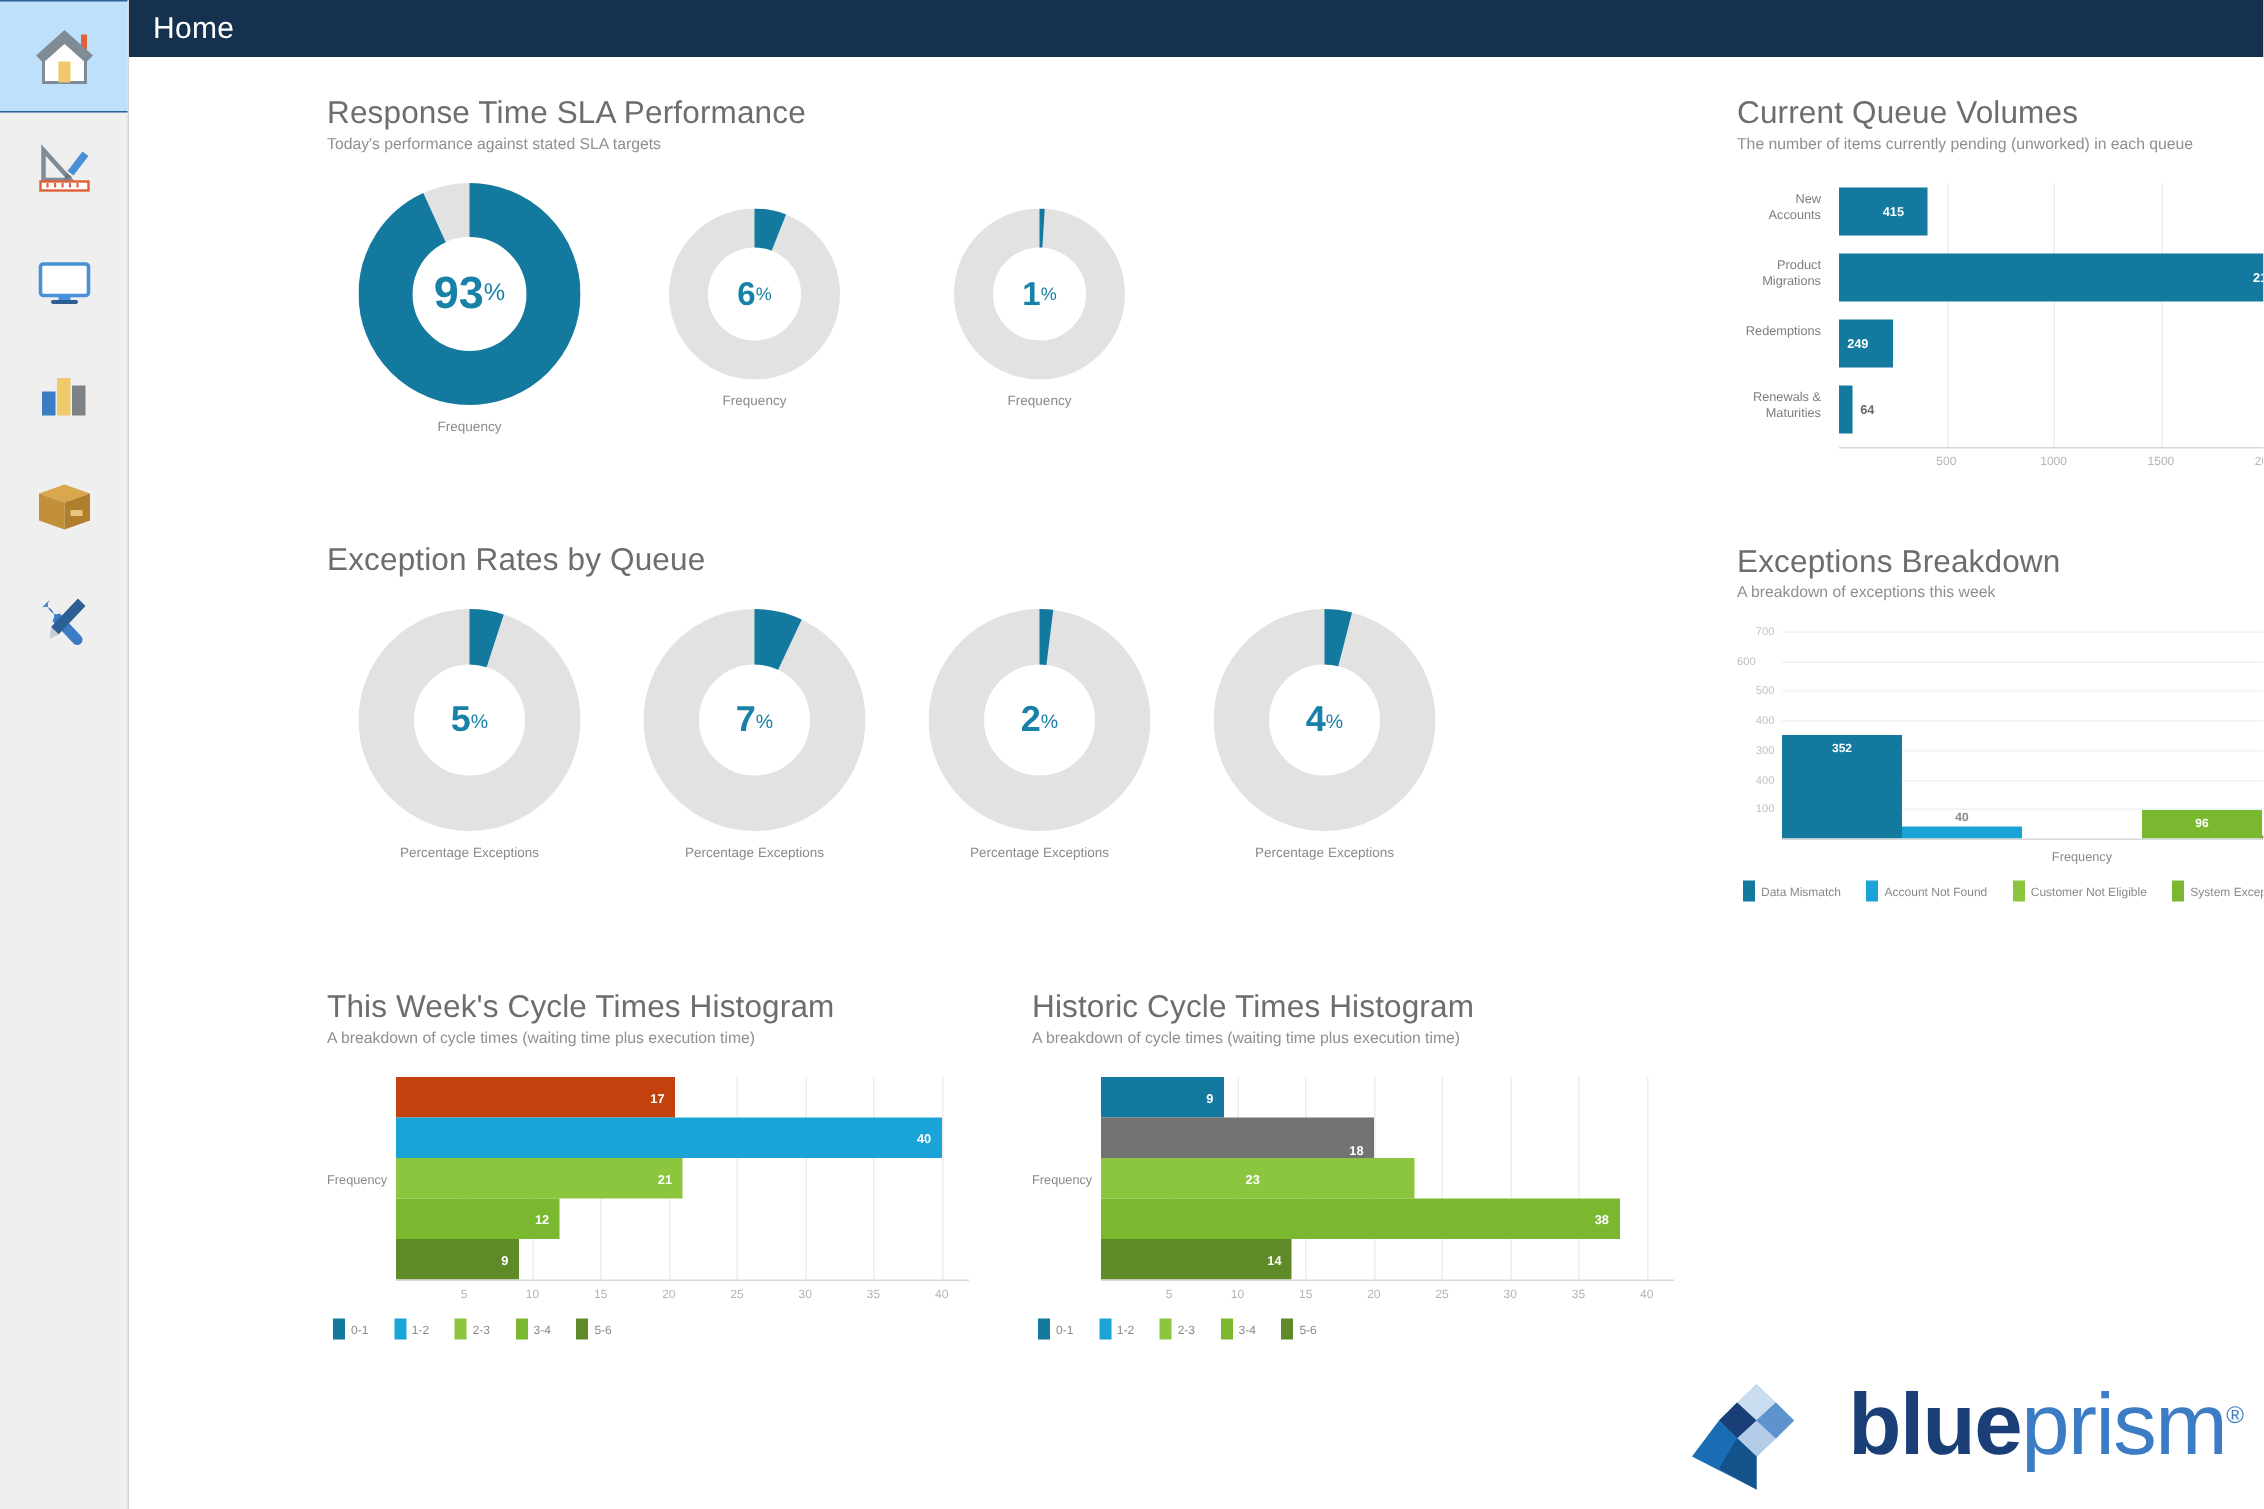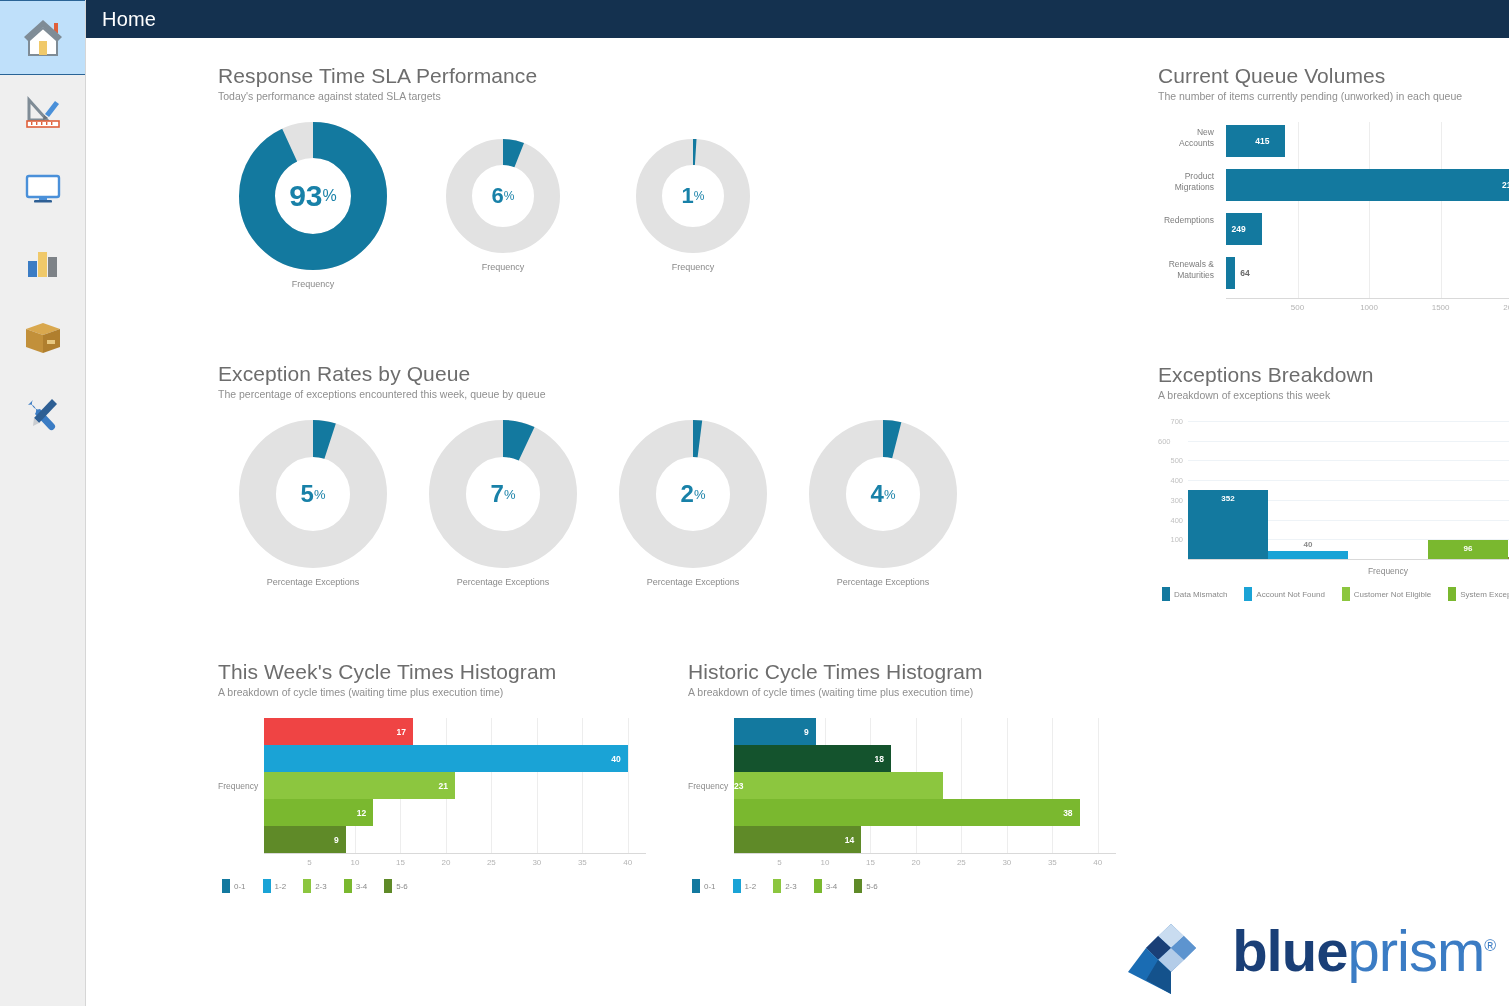--- a/index.html
+++ b/index.html
@@ -233,21 +233,20 @@
                   <span class="gauge-pct" style="font-size:12px">%</span>
                 </div>
               </div>
               <div class="gauge-label">Frequency</div>
             </div>
           </div>
       </div>
 
       <div class="widget" style="left:112px; top:324px; width:780px;">
         <div class="w-title">Exception Rates by Queue</div>
-        <div class="w-sub">The percentage of exceptions encountered this week, queue by queue</div>
         <div class="gauge-row" id="exc-gauges" style="margin-top:20px;">
             <div class="gauge" style="width: 190px;">
               <div class="gauge-wrap" style="width: 148px; height: 148px;">
                 <svg class="gauge-svg" width="148" height="148" viewBox="0 0 148 148">
                   <circle cx="74" cy="74" r="55.5" fill="none" stroke="#e2e2e2" stroke-width="37"></circle>
                   <circle cx="74" cy="74" r="55.5" fill="none" stroke="#13799f" stroke-width="37" stroke-dasharray="17.435839227423354 331.2809453210437" transform="rotate(-90 74 74)"></circle>
                 </svg>
                 <div class="gauge-center">
                   <span class="gauge-val" style="font-size:24px">5</span>
                   <span class="gauge-pct" style="font-size:13px">%</span>
@@ -385,21 +384,21 @@
         <div class="w-sub">A breakdown of cycle times (waiting time plus execution time)</div>
         <div id="hist1-chart" style="margin-top:16px; position:relative; height:182px;">
             <div class="gridline" style="left: 91.4762px; top: 4px; height: 135px;"></div>
             <div class="gridline" style="left: 136.952px; top: 4px; height: 135px;"></div>
             <div class="gridline" style="left: 182.429px; top: 4px; height: 135px;"></div>
             <div class="gridline" style="left: 227.905px; top: 4px; height: 135px;"></div>
             <div class="gridline" style="left: 273.381px; top: 4px; height: 135px;"></div>
             <div class="gridline" style="left: 318.857px; top: 4px; height: 135px;"></div>
             <div class="gridline" style="left: 364.333px; top: 4px; height: 135px;"></div>
             <div class="gridline" style="left: 409.81px; top: 4px; height: 135px;"></div>
-            <div style="position: absolute; left: 46px; top: 4px; width: 149px; height: 27px; background: #ef4444; display: flex; align-items: center; justify-content: flex-end;">
+            <div style="position: absolute; left: 46px; top: 4px; width: 186px; height: 27px; background: #c2410c; display: flex; align-items: center; justify-content: flex-end;">
               <span class="hist-val">17</span>
             </div>
             <div style="position: absolute; left: 46px; top: 31px; width: 363.81px; height: 27px; background: rgb(26, 163, 214); display: flex; align-items: center; justify-content: flex-end;">
               <span class="hist-val">40</span>
             </div>
             <div style="position: absolute; left: 46px; top: 58px; width: 191px; height: 27px; background: rgb(140, 198, 63); display: flex; align-items: center; justify-content: flex-end;">
               <span class="hist-val">21</span>
             </div>
             <div style="position: absolute; left: 46px; top: 85px; width: 109.143px; height: 27px; background: rgb(122, 184, 47); display: flex; align-items: center; justify-content: flex-end;">
               <span class="hist-val">12</span>
@@ -450,24 +449,24 @@
             <div class="gridline" style="left: 136.952px; top: 4px; height: 135px;"></div>
             <div class="gridline" style="left: 182.429px; top: 4px; height: 135px;"></div>
             <div class="gridline" style="left: 227.905px; top: 4px; height: 135px;"></div>
             <div class="gridline" style="left: 273.381px; top: 4px; height: 135px;"></div>
             <div class="gridline" style="left: 318.857px; top: 4px; height: 135px;"></div>
             <div class="gridline" style="left: 364.333px; top: 4px; height: 135px;"></div>
             <div class="gridline" style="left: 409.81px; top: 4px; height: 135px;"></div>
             <div style="position: absolute; left: 46px; top: 4px; width: 81.8571px; height: 27px; background: rgb(19, 121, 159); display: flex; align-items: center; justify-content: flex-end;">
               <span class="hist-val">9</span>
             </div>
-            <div style="position: absolute; left: 46px; top: 31px; width: 157px; height: 27px; background: #14532d; display: flex; align-items: center; justify-content: flex-end;">
+            <div style="position: absolute; left: 46px; top: 31px; width: 182px; height: 27px; background: #737373; display: flex; align-items: flex-end; justify-content: flex-end;">
               <span class="hist-val">18</span>
             </div>
-            <div style="position: absolute; left: 46px; top: 58px; width: 209.19px; height: 27px; background: rgb(140, 198, 63); display: flex; align-items: center; justify-content: flex-start;">
+            <div style="position: absolute; left: 46px; top: 58px; width: 209.19px; height: 27px; background: rgb(140, 198, 63); display: flex; align-items: center; justify-content: center;">
               <span class="hist-val">23</span>
             </div>
             <div style="position: absolute; left: 46px; top: 85px; width: 345.619px; height: 27px; background: rgb(122, 184, 47); display: flex; align-items: center; justify-content: flex-end;">
               <span class="hist-val">38</span>
             </div>
             <div style="position: absolute; left: 46px; top: 112px; width: 127.333px; height: 27px; background: rgb(95, 138, 40); display: flex; align-items: center; justify-content: flex-end;">
               <span class="hist-val">14</span>
             </div>
             <div style="position: absolute; left: 0px; width: 40px; text-align: right; top: 71.5px; transform: translateY(-50%); font-size: 8.5px; color: rgb(138, 138, 138);">Frequency</div>
             <div class="axis-line" style="left: 46px; top: 139px; width: 382px; height: 1px;"></div>

